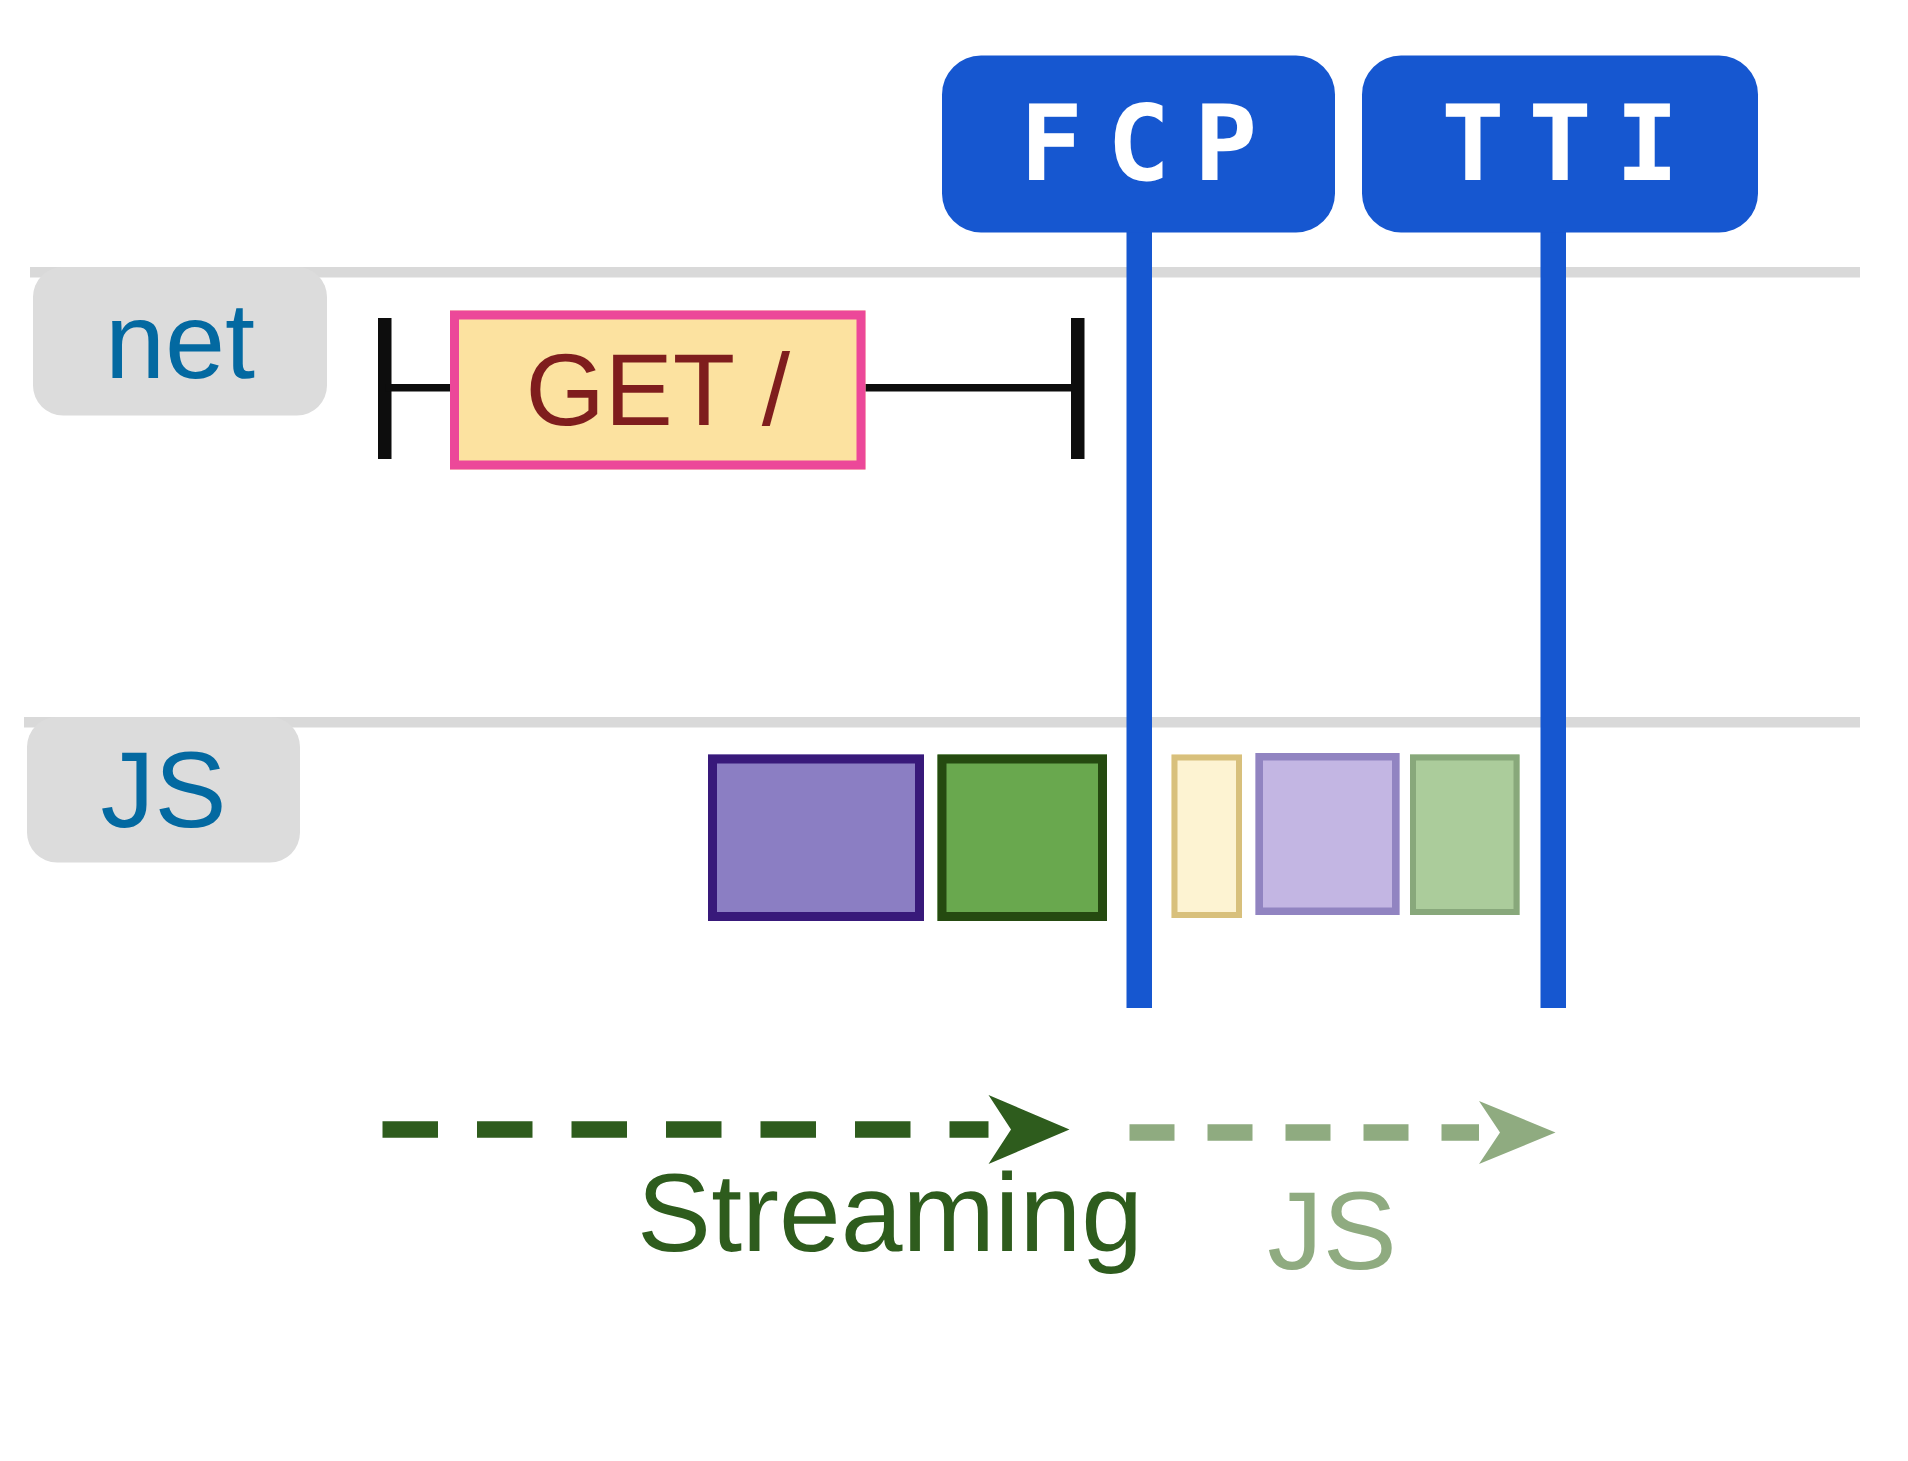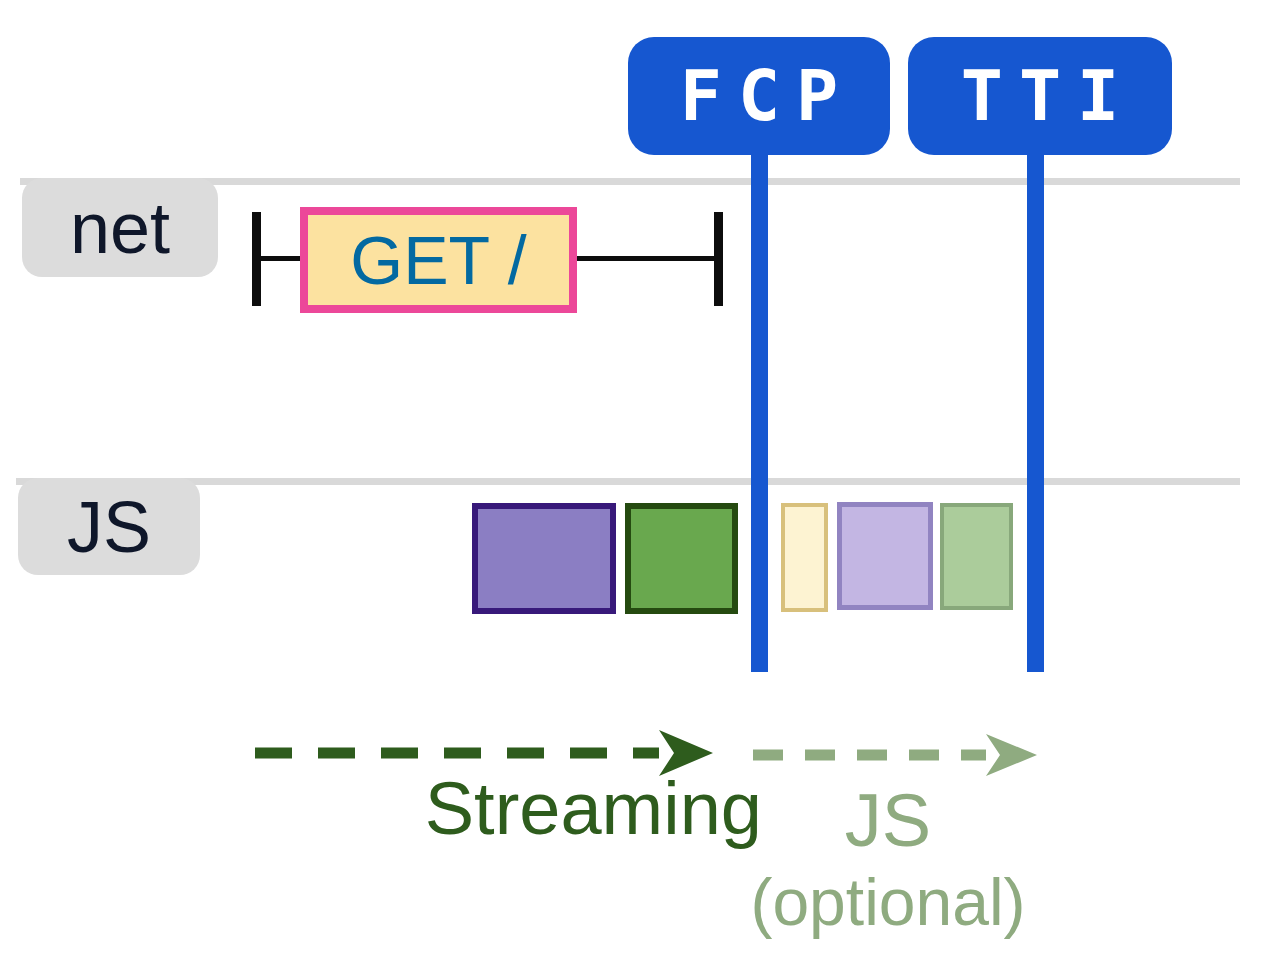--- a/index.html
+++ b/index.html
@@ -16,21 +16,21 @@
   .lane-line { position: absolute; height: 7px; background: #d9d9d9; }
   .lane-line.net { left: 20px; top: 178px; width: 1220px; }
   .lane-line.js  { left: 16px; top: 478px; width: 1224px; }
 
   
   .lane-tab {
     position: absolute;
     background: #dcdcdc;
     border-radius: 20px;
     display: flex; align-items: center; justify-content: center;
-    color: #0f172a;
+    color: #0369a1;
     font-size: 72px;
     line-height: 1;
   }
   .lane-tab.net { left: 22px; top: 178px; width: 196px; height: 99px; }
   .lane-tab.js  { left: 18px; top: 478px; width: 182px; height: 97px; }
 
   
   .vline { position: absolute; width: 17px; top: 150px; height: 522px; }
   .vline.fcp { left: 751px; }
   .vline.tti { left: 1027px; }
@@ -56,24 +56,24 @@
   
   .tick { position: absolute; width: 9px; height: 94px; top: 212px; background: #0d0d0d; }
   .tick.left  { left: 252px; }
   .tick.right { left: 714px; }
   .ibeam-line { position: absolute; left: 257px; top: 256px; width: 461px; height: 5px; background: #0d0d0d; }
 
   .request-box {
     position: absolute;
     left: 300px; top: 207px; width: 277px; height: 106px;
     background: #fce2a0;
-    border: 8px solid #ec4899;
+    border: 6px solid #ec4899;
     box-sizing: border-box;
     display: flex; align-items: center; justify-content: center;
-    color: #0369a1;
+    color: #7f1d1d;
     font-size: 68px;
     line-height: 1;
   }
 
   
   .task { position: absolute; box-sizing: border-box; border-style: solid; }
   .task.t0 { left: 472px; top: 503px; width: 144px; height: 111px; border-width: 6px; }
   .task.t1 { left: 625px; top: 503px; width: 113px; height: 111px; border-width: 6px; }
   .task.t2 { left: 781px; top: 503px; width: 47px;  height: 109px; border-width: 4px; }
   .task.t3 { left: 837px; top: 502px; width: 96px;  height: 108px; border-width: 5px; }
@@ -132,15 +132,14 @@
     <polygon points="424,4 478,27 424,50 439,27" fill="#2e5c1d"></polygon>
   </svg>
 
   <svg class="arrow light" width="320" height="56" viewBox="0 0 320 56">
     <line x1="17" y1="27" x2="250" y2="27" stroke-width="11" stroke-dasharray="30 22" stroke="#8fab80"></line>
     <polygon points="250,6 301,27 250,48 264,27" fill="#8fab80"></polygon>
   </svg>
 
   <div class="phase-label streaming">Streaming</div>
   <div class="phase-label jsmain">JS</div>
-  <div class="phase-label jsopt">(optional)</div>
 
 </div>
 
 </body></html>

